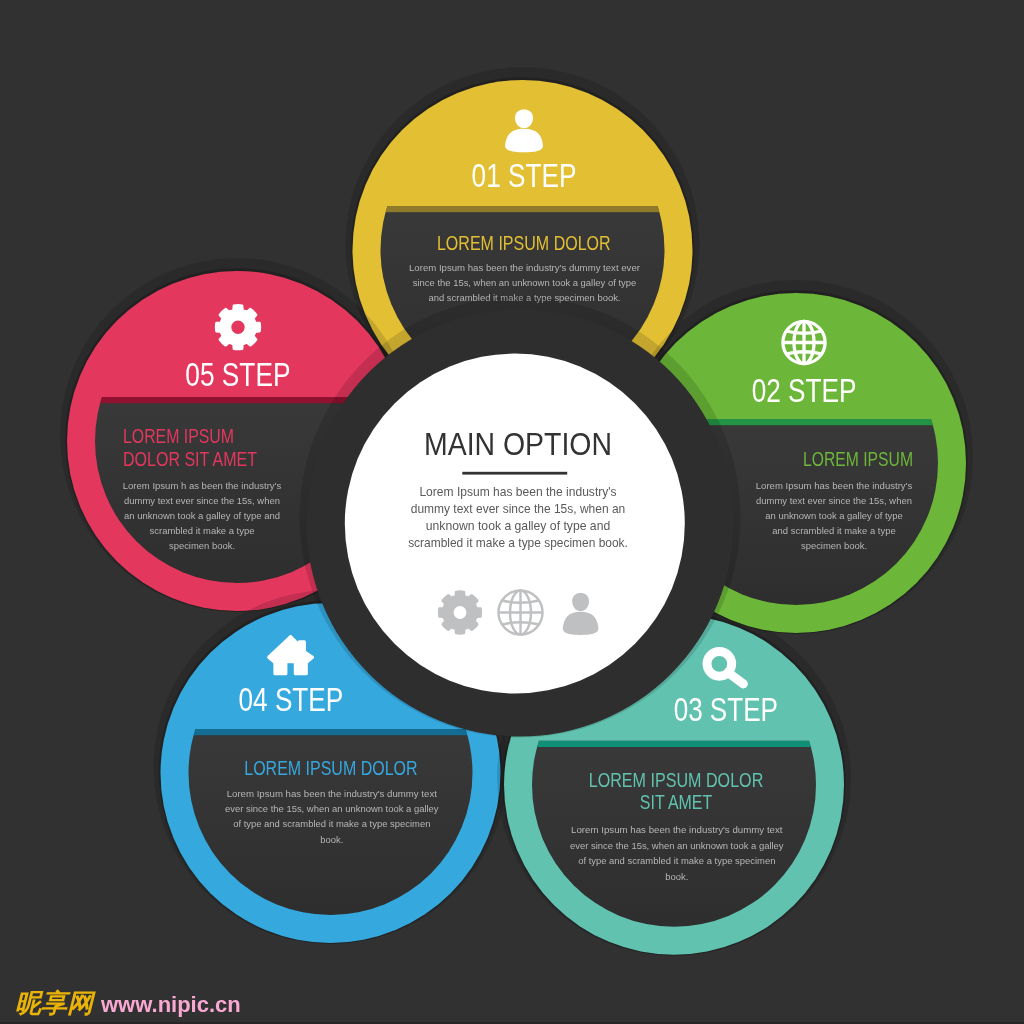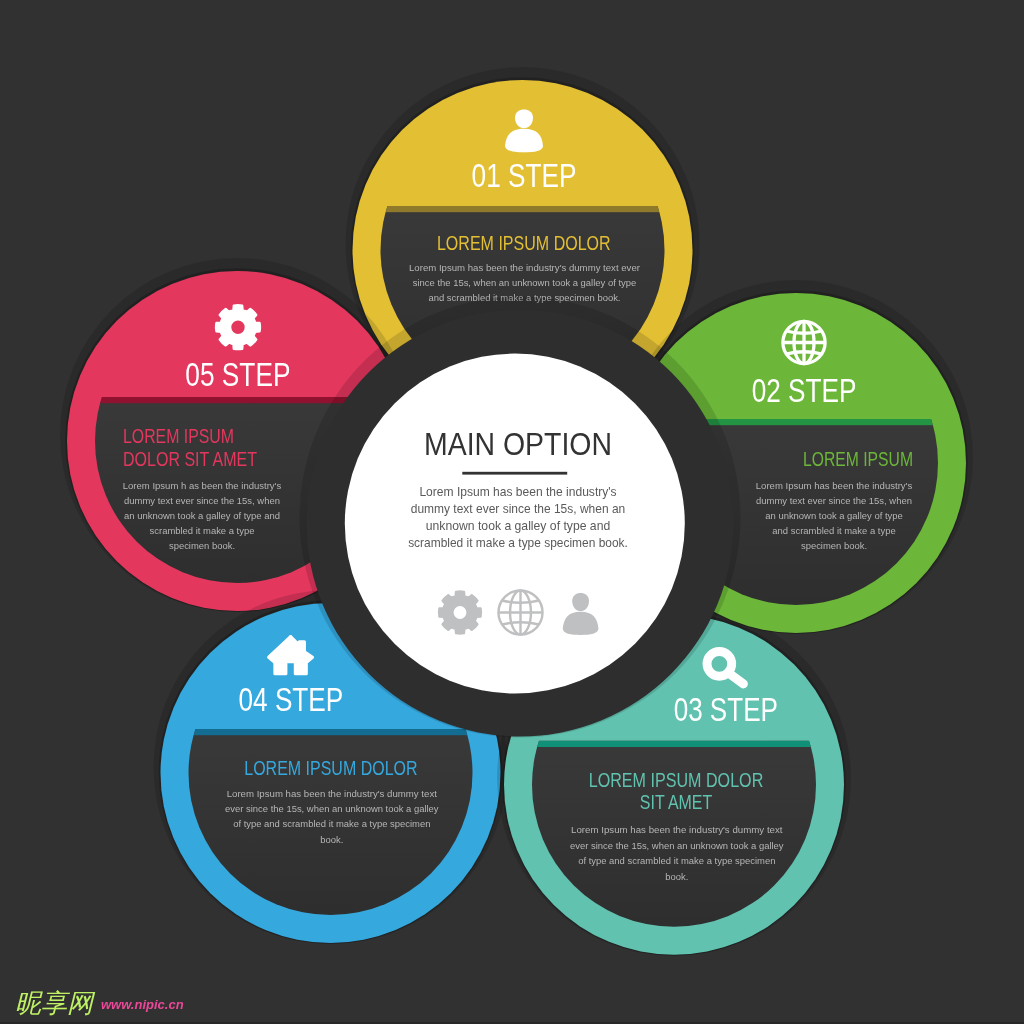--- a/index.html
+++ b/index.html
@@ -4,24 +4,24 @@
 <title>5 Step Circle Infographic</title>
 <style>
   html,body{margin:0;padding:0;background:#313131;}
   body{width:1024px;height:1024px;overflow:hidden;
        font-family:"Liberation Sans",sans-serif;}
   #page{position:relative;width:1024px;height:1024px;padding-left:46px;}
   svg{display:block;position:absolute;left:0;top:0;}
   svg text{font-family:"Liberation Sans",sans-serif;}
   #footer{position:absolute;left:0;bottom:0;width:1024px;height:48px;background:transparent;}
   #footbar{position:absolute;left:0;bottom:0;width:1024px;height:2px;background:#272727;}
-  #brand{position:absolute;left:15px;bottom:8px;font-size:26px;font-weight:normal;
-         font-style:italic;color:#bef264;line-height:26px;letter-spacing:0px;}
-  #site{position:absolute;left:101px;bottom:11px;font-size:13px;font-weight:bold;
-        font-style:italic;color:#ec4899;line-height:17px;letter-spacing:0px;}
+  #brand{position:absolute;left:15px;bottom:8px;font-size:26px;font-weight:bold;
+         font-style:italic;color:#eab308;line-height:26px;letter-spacing:0px;}
+  #site{position:absolute;left:101px;bottom:11px;font-size:22px;font-weight:bold;
+        color:#f9a8d4;line-height:17px;letter-spacing:0px;}
   #idtag{position:absolute;left:786px;bottom:11px;font-size:11.3px;color:#dcdcdc;
          background:#2b2b2b;padding:4px 6px 5px 10px;line-height:12px;}
 </style>
 </head>
 <body>
 
 <div id="page">
 <svg id="art" xmlns="http://www.w3.org/2000/svg" width="1024" height="1024" viewBox="0 0 1024 1024">
 <rect x="0" y="0" width="1024" height="1024" fill="#313131"></rect>
 <defs>

